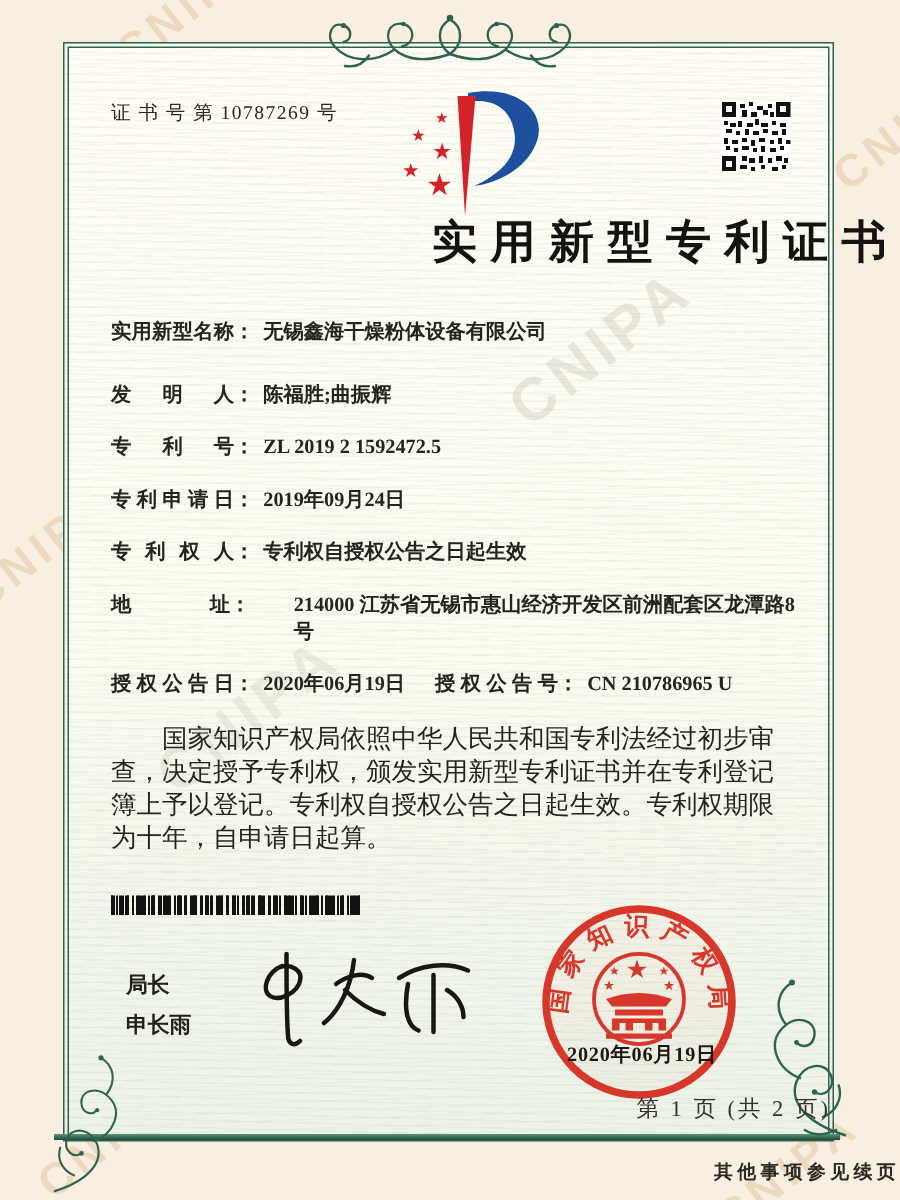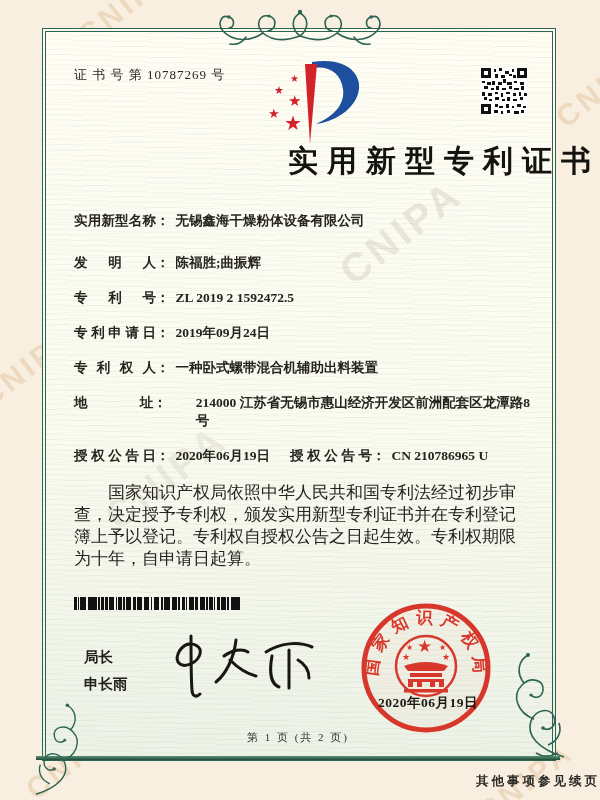--- a/index.html
+++ b/index.html
@@ -55,22 +55,22 @@
       repeating-linear-gradient(90deg,#121212 0 2.5px, rgba(0,0,0,0) 2.5px 9px);}
   
   #signoff{position:absolute; left:84px; top:644px; font-size:14.5px; font-weight:bold;
       line-height:27px; color:#23211c;}
   #signature{position:absolute; left:158px; top:630px;}
   
   #seal{position:absolute; left:358px; top:600px; width:136px; height:136px; opacity:0.92;}
   #seal-date{position:absolute; left:368px; top:694px; width:120px; text-align:center;
       font-size:13.5px; color:#1c1914; letter-spacing:0.5px; font-weight:bold;}
   
-  #page-num{position:absolute; left:42px; top:730px; width:512px; text-align:center;
-      font-size:11px; letter-spacing:2px; color:#33312b;}
+  #page-num{position:absolute; left:42px; top:730px; width:512px; text-align:right;
+      font-size:15px; letter-spacing:2px; color:#33312b;}
   #cont-note{position:absolute; left:0; top:773px; width:600px; text-align:right;
       font-size:12.5px; letter-spacing:3px; color:#2c2a24; font-weight:bold;}
 </style>
 </head>
 <body>
 
 <div id="page">
 
   <div class="wm wm-outer" style="left:70px;  top:-12px;">CNIPA</div>
   <div class="wm wm-outer" style="left:548px; top:70px;">CNIPA</div>
@@ -223,21 +223,21 @@
       <span class="fval">ZL 2019 2 1592472.5</span>
     </div>
     <div class="frow">
       <span class="lt">专利申请日</span>
         <span class="colon">：</span>
       <span class="fval">2019年09月24日</span>
     </div>
     <div class="frow">
       <span class="lt">专利权人</span>
         <span class="colon">：</span>
-      <span class="fval">一种卧式螺带混合机辅助出料装置</span>
+      <span class="fval">专利权自授权公告之日起生效</span>
     </div>
     <div class="frow addr">
       <span class="lt">地址</span>
         <span class="colon">：</span>
       <span class="fval">214000 江苏省无锡市惠山经济开发区前洲配套区龙潭路8号</span>
     </div>
     <div class="frow">
       <span class="lt">授权公告日</span>
         <span class="colon">：</span>
       <span class="fval">2020年06月19日</span>

